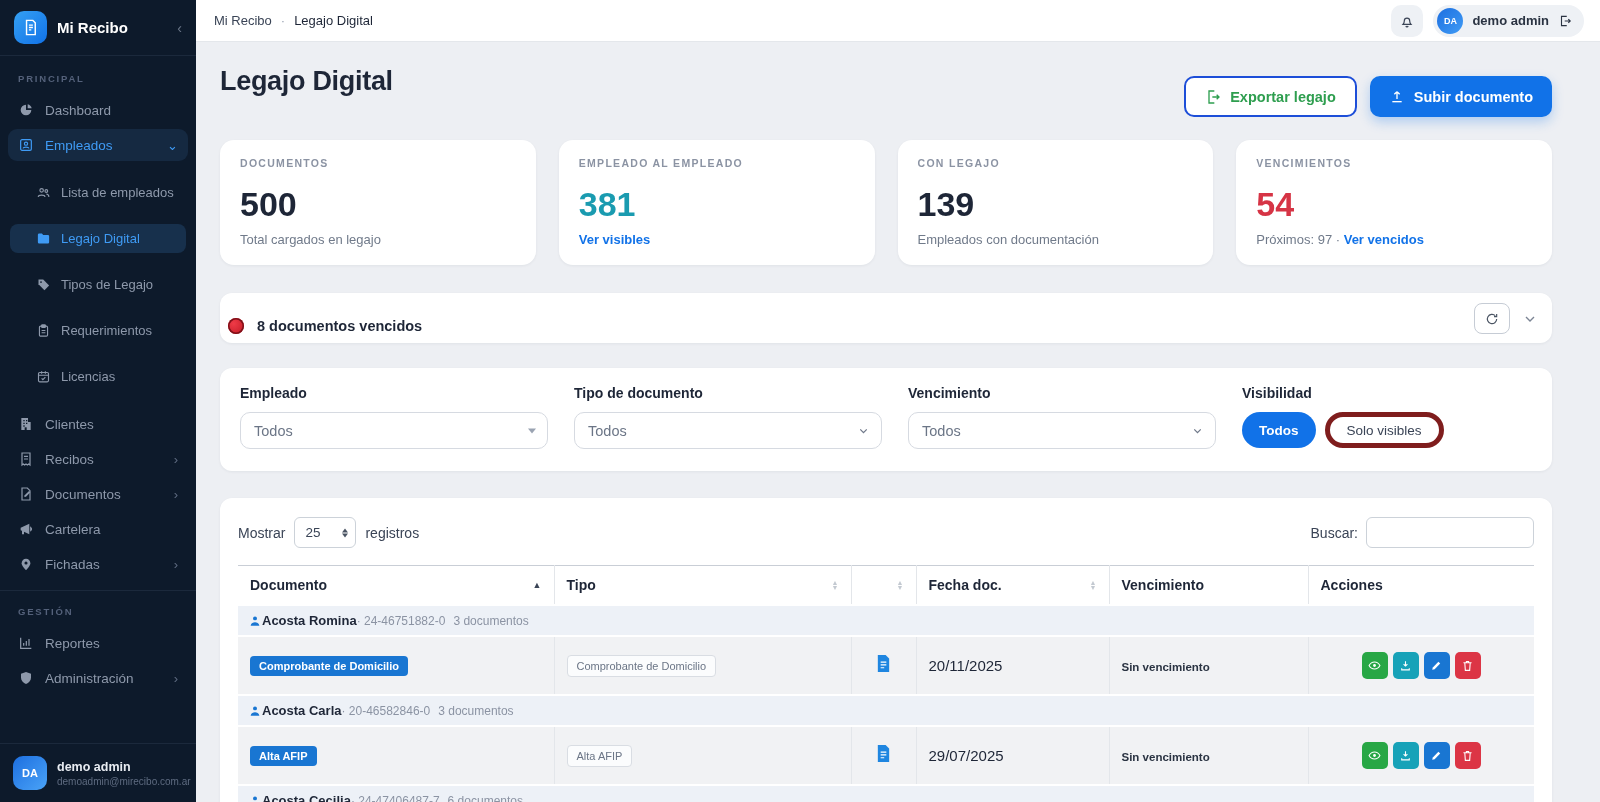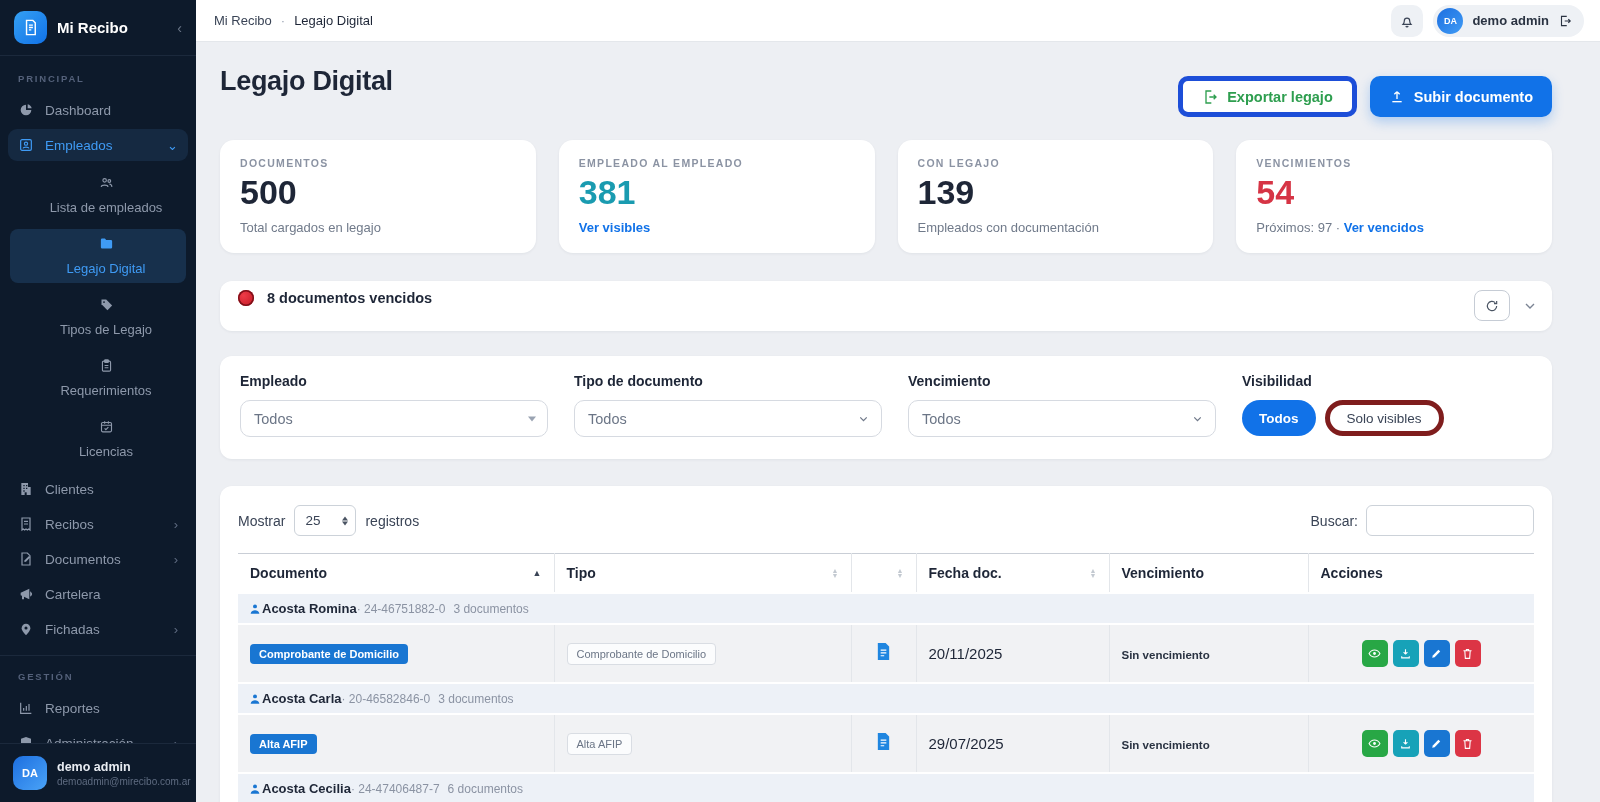--- a/index.html
+++ b/index.html
@@ -12,21 +12,21 @@
   .logo-badge { width:33px; height:33px; border-radius:10px; background:linear-gradient(135deg,#35a0f2,#1172e8); display:flex; align-items:center; justify-content:center; flex-shrink:0; }
   .brand-name { font-size:15px; font-weight:700; color:#fff; }
   .collapse-chev { margin-left:auto; color:#6b7789; font-size:14px; }
   .side-scroll { flex:1; padding-top:2px; overflow:hidden; }
   .section-label { font-size:9.5px; letter-spacing:1.8px; color:#54617a; font-weight:700; padding:15px 18px 7px; }
   .nav-item { display:flex; align-items:center; gap:11px; padding:8px 10px; margin:3px 8px; border-radius:9px; font-size:13.5px; color:#8e99ab; cursor:pointer; }
   .nav-item svg { flex-shrink:0; }
   .nav-item .chev { margin-left:auto; color:#5e6b80; font-size:13px; }
   .nav-item.parent-active { background:#152941; color:#3f9bf5; }
   .nav-item.parent-active .chev { color:#3f9bf5; }
-  .sub-item { display:flex; align-items:center; gap:10px; padding:7px 10px 7px 26px; margin:7px 10px; border-radius:8px; font-size:13px; color:#8e99ab; cursor:pointer;flex-direction:column; }
+  .sub-item { display:flex; align-items:center; gap:10px; padding:7px 10px 7px 26px; margin:17px 10px; border-radius:8px; font-size:13px; color:#8e99ab; cursor:pointer; }
   .sub-item.active { background:#17304c; color:#3f9bf5; }
   .side-divider { height:1px; background:#1b293c; margin:10px 0 0; }
   .side-user { border-top:1px solid #1b293c; padding:12px 13px; display:flex; gap:10px; align-items:center; }
   .side-user .avatar { width:34px; height:34px; border-radius:10px; background:linear-gradient(135deg,#1d6fe0,#4aa3f7); color:#fff; font-size:11px; font-weight:700; display:flex; align-items:center; justify-content:center; flex-shrink:0; }
   .side-user .u-name { font-size:12.5px; font-weight:700; color:#e8ecf2; }
   .side-user .u-mail { font-size:10px; color:#5e6b80; margin-top:2px; }
 
   
   .main { flex:1; display:flex; flex-direction:column; height:802px; min-width:0; }
   .topbar { height:42px; background:#fff; border-bottom:1px solid #e4e7eb; display:flex; align-items:center; padding:0 16px 0 18px; flex-shrink:0; }
@@ -40,33 +40,33 @@
   .user-pill .avatar { width:26px; height:26px; border-radius:50%; background:linear-gradient(135deg,#1d6fe0,#3f9bf5); color:#fff; font-size:9px; font-weight:700; display:flex; align-items:center; justify-content:center; }
   .user-pill .name { font-size:13px; font-weight:600; color:#2a3342; }
 
   
   .content { flex:1; overflow:hidden; padding:24px 48px 0 24px; }
   .page-head { display:flex; align-items:flex-start; }
   .page-title { font-size:27px; font-weight:800; color:#1e2637; letter-spacing:-0.3px; }
   .page-sub { font-size:14.5px; color:#707a8a; margin-top:9px; }
   .head-actions { margin-left:auto; display:flex; gap:13px; padding-top:10px; flex-shrink:0; }
   .btn { height:41px; border-radius:10px; font-size:14.5px; font-weight:700; display:flex; align-items:center; gap:9px; padding:0 19px; cursor:pointer; }
-  .btn-outline-green { background:#fff; border:5px solid #1d4ed8; color:#2e9e4f; }
+  .btn-outline-green { background:#fff; border:2px solid #1d4ed8; color:#2e9e4f; }
   .btn-primary { background:#1172e8; border:none; color:#fff; box-shadow:0 5px 12px rgba(17,114,232,.28); }
 
   .stats { display:flex; gap:23px; margin-top:23px; }
   .stat-card { flex:1; background:#fff; border-radius:14px; padding:17px 20px 18px; box-shadow:0 1px 3px rgba(20,30,50,.06); }
   .stat-label { font-size:10.5px; letter-spacing:1.3px; color:#8b93a3; font-weight:700; }
-  .stat-value { font-size:34px; font-weight:800; color:#1e2637; margin-top:5px; line-height:1.1; }
+  .stat-value { font-size:34px; font-weight:800; color:#1e2637; margin-top:17px; line-height:1.1; }
   .stat-value.teal { color:#1a9bb0; }
   .stat-value.red { color:#d63445; }
   .stat-sub { font-size:13px; color:#707a8a; margin-top:9px; }
   .stat-link { color:#1172e8; font-weight:700; font-size:13px; cursor:pointer; }
 
-  .alert-card { margin-top:28px; background:#fff; border-radius:12px; padding:9px 14px 9px 18px; display:flex; align-items:flex-start; gap:13px; box-shadow:0 1px 3px rgba(20,30,50,.06); height:50px; }
+  .alert-card { margin-top:28px; background:#fff; border-radius:12px; padding:9px 14px 9px 8px; display:flex; align-items:flex-end; gap:13px; box-shadow:0 1px 3px rgba(20,30,50,.06); height:50px; }
   .alert-dot { width:16px; height:16px; border-radius:50%; background:radial-gradient(circle at 35% 35%, #ef3b47, #c01824); box-shadow:0 0 0 1.5px #7e1019 inset; flex-shrink:0; }
   .alert-text { font-size:14.5px; font-weight:700; color:#1e2637; }
   .alert-right { margin-left:auto; display:flex; align-items:center; gap:12px; }
   .refresh-btn { width:36px; height:31px; border:1px solid #c6ccd5; border-radius:8px; background:#fff; display:flex; align-items:center; justify-content:center; color:#4a5463; cursor:pointer; }
   .alert-chev { color:#7b8494; }
 
   .filter-card { margin-top:25px; background:#fff; border-radius:12px; padding:17px 20px 22px; display:flex; gap:26px; box-shadow:0 1px 3px rgba(20,30,50,.06); }
   .f-col { width:308px; }
   .f-col.vis { width:auto; }
   .f-label { font-size:14px; font-weight:700; color:#1e2637; margin-bottom:11px; }

